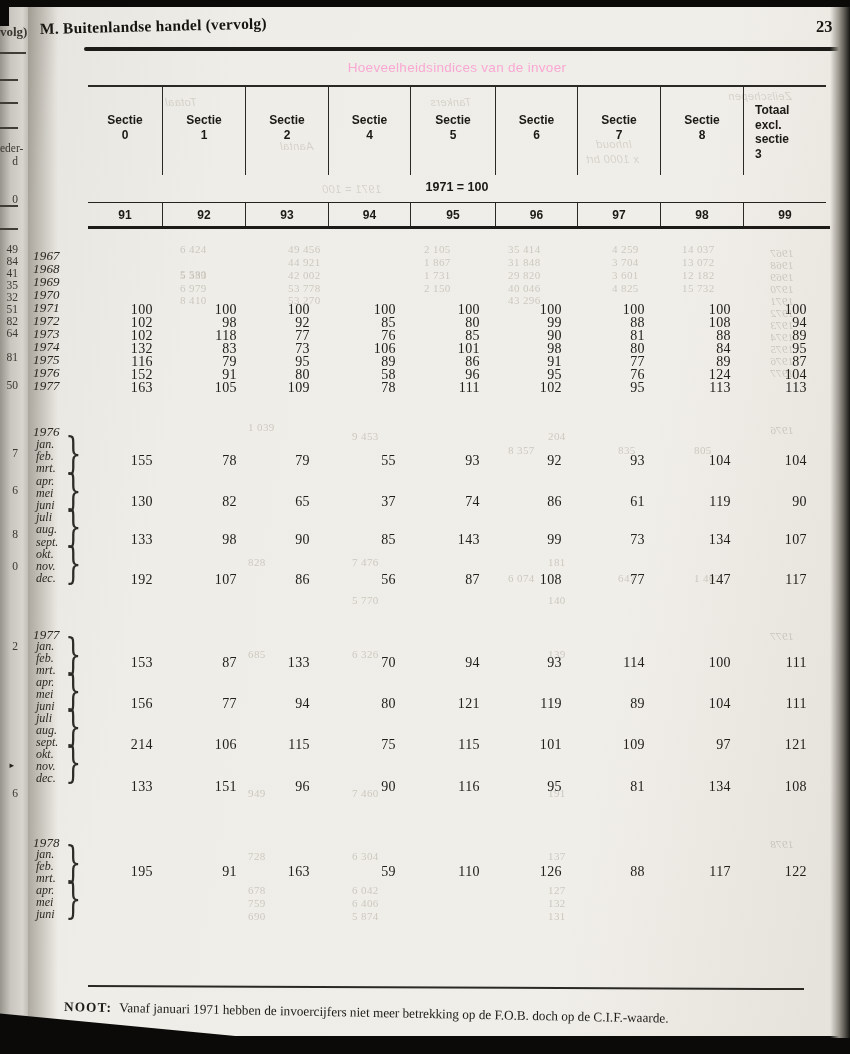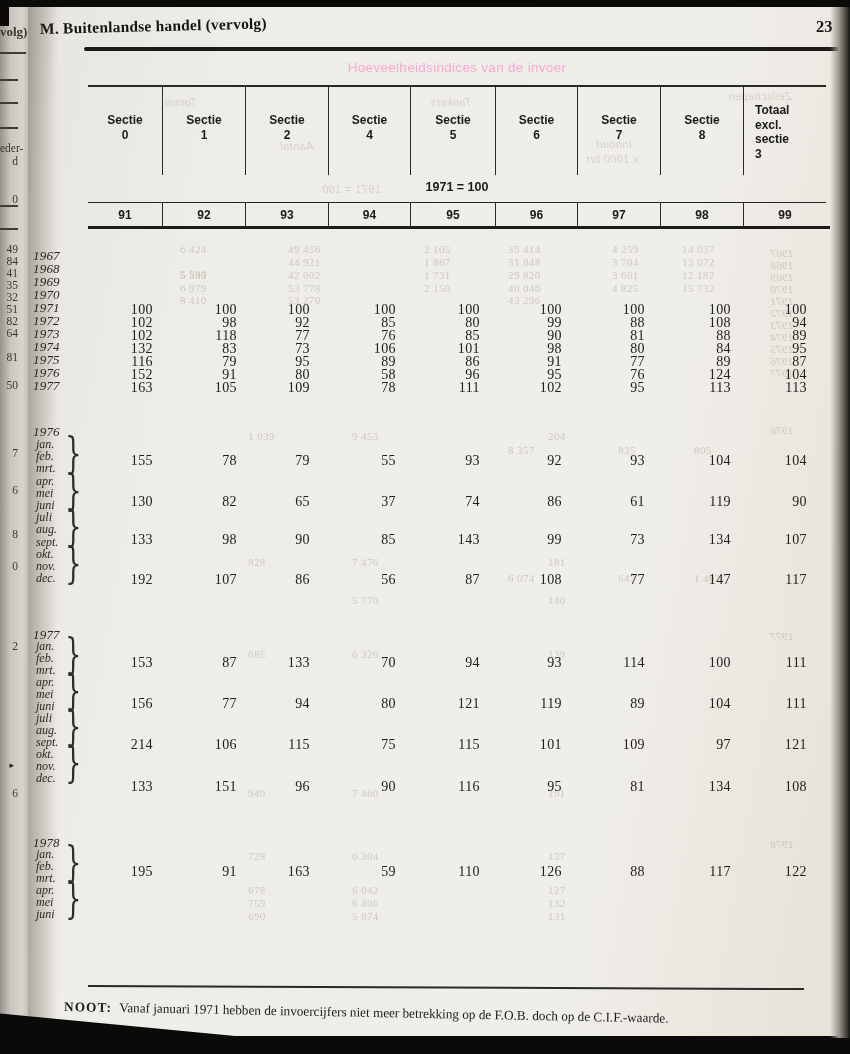--- a/index.html
+++ b/index.html
@@ -150,21 +150,21 @@
       <div class="ghost m" style="left: 770px; top: 259px;">1968</div>
       <div class="ghost m" style="left: 770px; top: 271px;">1969</div>
       <div class="ghost m" style="left: 770px; top: 283px;">1970</div>
       <div class="ghost m" style="left: 770px; top: 295px;">1971</div>
       <div class="ghost m" style="left: 770px; top: 307px;">1972</div>
       <div class="ghost m" style="left: 770px; top: 319px;">1973</div>
       <div class="ghost m" style="left: 770px; top: 331px;">1974</div>
       <div class="ghost m" style="left: 770px; top: 343px;">1975</div>
       <div class="ghost m" style="left: 770px; top: 355px;">1976</div>
       <div class="ghost m" style="left: 770px; top: 367px;">1977</div>
-      <div class="ghost" style="left: 248px; top: 430px;">1 039</div>
+      <div class="ghost" style="left: 248px; top: 421px;">1 039</div>
       <div class="ghost" style="left: 352px; top: 430px;">9 453</div>
       <div class="ghost" style="left: 548px; top: 430px;">204</div>
       <div class="ghost" style="left: 508px; top: 444px;">8 357</div>
       <div class="ghost" style="left: 618px; top: 444px;">835</div>
       <div class="ghost" style="left: 694px; top: 444px;">805</div>
       <div class="ghost m" style="left: 770px; top: 424px;">1976</div>
       <div class="ghost" style="left: 248px; top: 556px;">828</div>
       <div class="ghost" style="left: 352px; top: 556px;">7 476</div>
       <div class="ghost" style="left: 548px; top: 556px;">181</div>
       <div class="ghost" style="left: 508px; top: 572px;">6 074</div>

